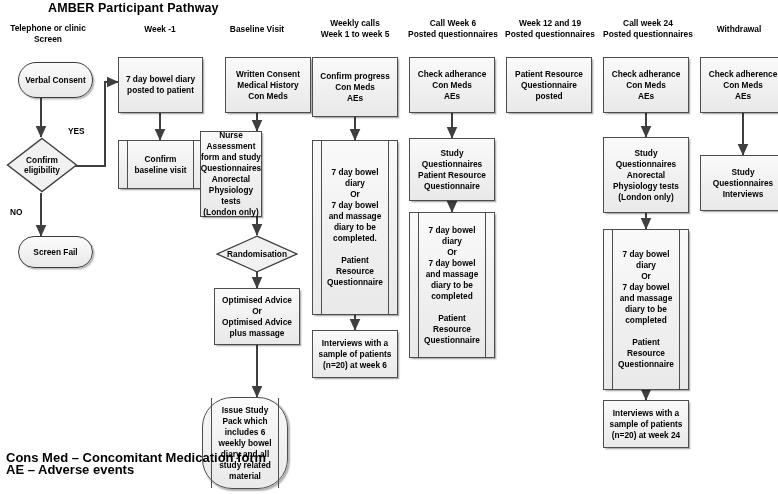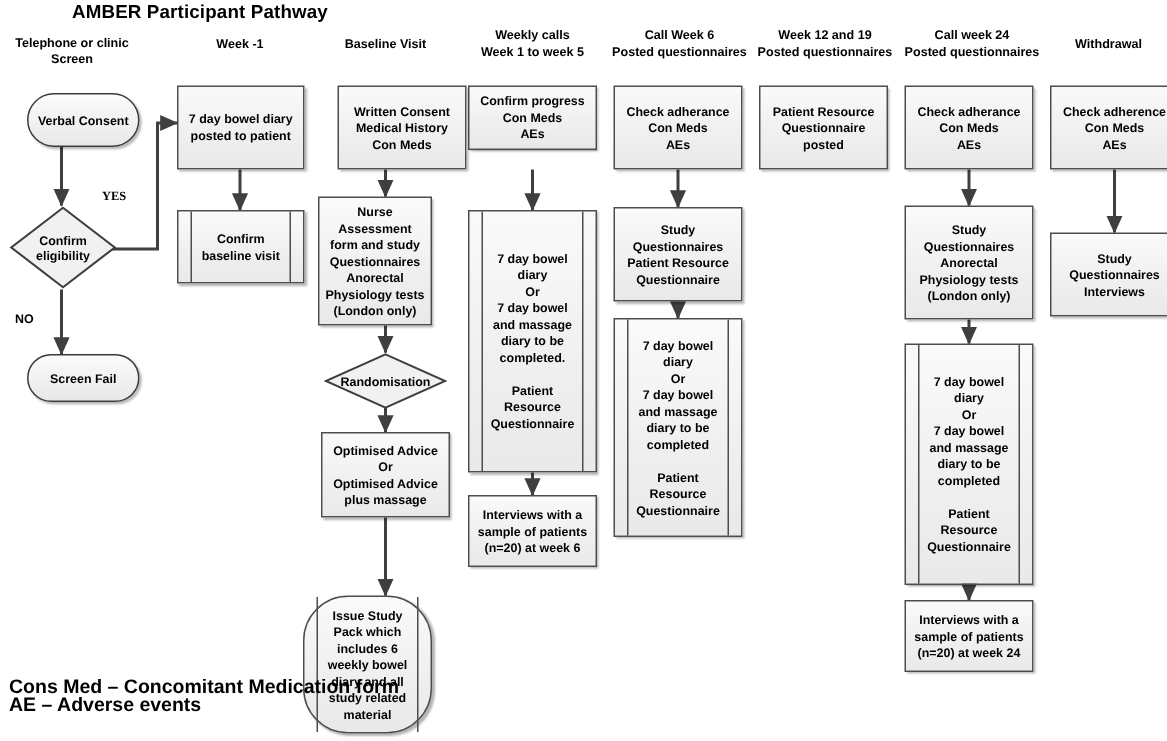--- a/index.html
+++ b/index.html
@@ -165,40 +165,40 @@
     <polygon points="36,1.5 70.5,28 36,54.5 1.5,28" fill="#f1f1f1" stroke="#3f3f3f" stroke-width="1.4"></polygon>
   </svg>
   <span class="dtxt">Confirm
 eligibility</span>
 </div>
 
 <div class="node term" style="left:4px;top:236px;width:75px;height:32px;">
   <span class="lbl">Screen Fail</span>
 </div>
 
-<div class="edge-label" style="left:68px;top:126px;font-family:Liberation Serif, serif;">YES</div>
+<div class="edge-label" style="left:68px;top:126px;">YES</div>
 <div class="edge-label" style="left:10px;top:207px;text-align:right;">NO</div>
 
 <div class="node proc" style="left:118px;top:57px;width:85px;height:56px;">
   <span class="lbl">7 day bowel diary
 posted to patient</span>
 </div>
 
 <div class="node predef" style="left:118px;top:140px;width:85px;height:49px;">
   <span class="lbl">Confirm
 baseline visit</span>
 </div>
 
 <div class="node proc" style="left:214px;top:57px;width:86px;height:56px;margin-left:11px;">
   <span class="lbl">Written Consent
 Medical History
 Con Meds</span>
 </div>
 
-<div class="node proc" style="left:212px;top:131px;width:76px;height:86px;">
+<div class="node proc" style="left:200px;top:131px;width:62px;height:86px;">
   <span class="lbl">Nurse Assessment
 form and study
 Questionnaires
 Anorectal
 Physiology tests
 (London only)</span>
 </div>
 
 <div class="dec" style="left:216px;top:235px;width:82px;height:38px;justify-content:center;">
   <svg class="dia" viewBox="0 0 82 38" preserveAspectRatio="none">
@@ -217,21 +217,21 @@
 <div class="node predef" style="left:202px;top:397px;width:86px;height:92px;border-radius:30px;">
   <span class="lbl">Issue Study
 Pack which
 includes 6
 weekly bowel
 diary and all
 study related
 material</span>
 </div>
 
-<div class="node proc" style="left:312px;top:57px;width:86px;height:43px;">
+<div class="node proc" style="left:312px;top:57px;width:86px;height:60px;">
   <span class="lbl">Confirm progress
 Con Meds
 AEs</span>
 </div>
 
 <div class="node predef" style="left:312px;top:140px;width:86px;height:175px;">
   <span class="lbl">7 day bowel
 diary
 Or
 7 day bowel

